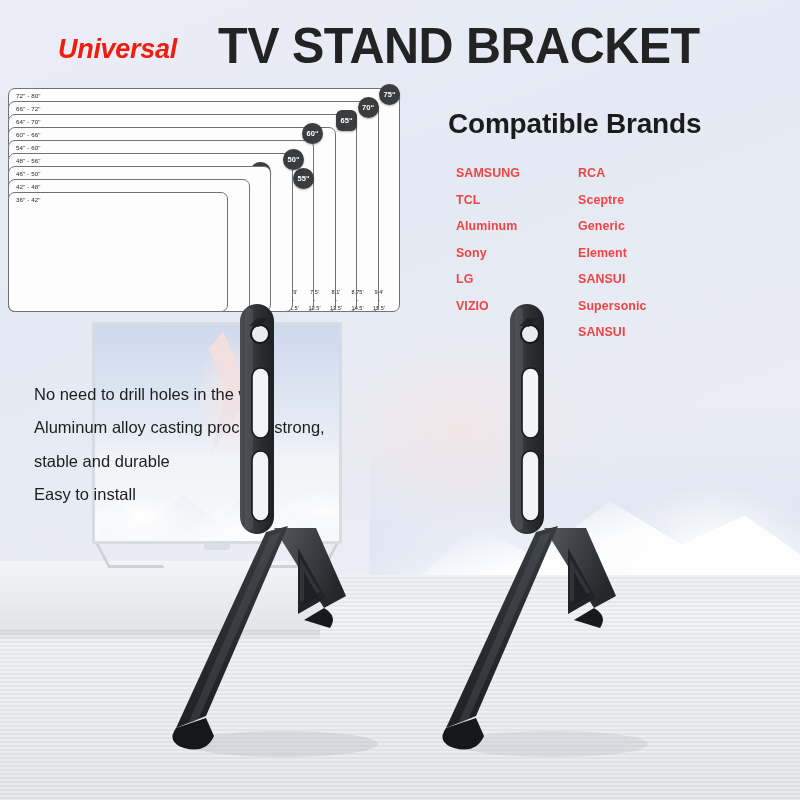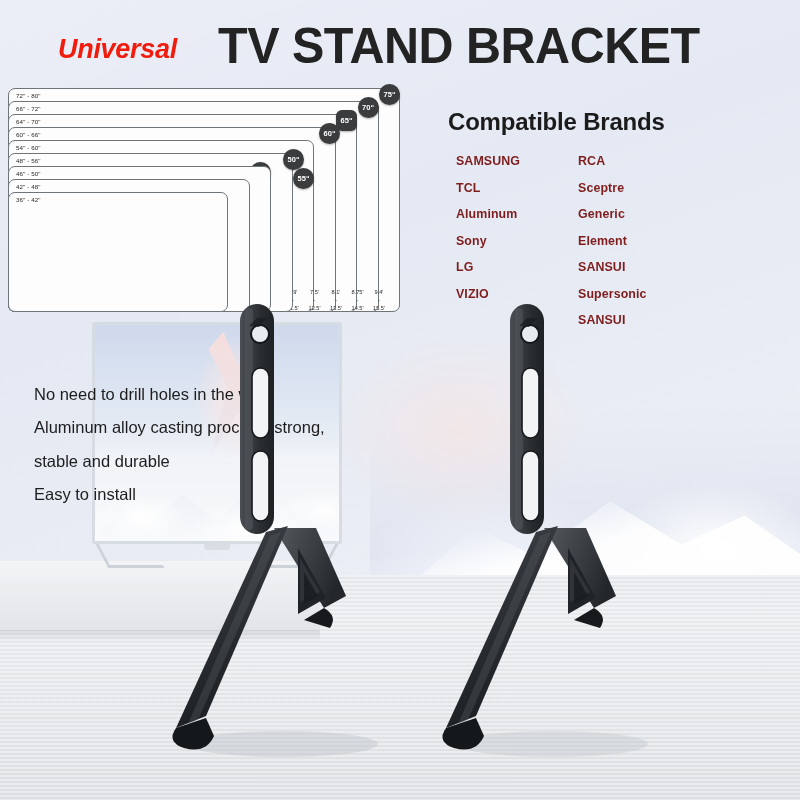--- a/index.html
+++ b/index.html
@@ -150,26 +150,26 @@
   .p32-dist{
     position:absolute; right:5px; bottom:22px;
     text-align:right; font-size:5.8px; line-height:1.5; color:#1e1e1e;
   }
   .arrow{ position:absolute; width:20px; height:20px; z-index:8; }
   .arrow svg{ width:100%; height:100%; }
 
   
   .brands { position:absolute; left:448px; top:108px; width:345px; }
   .brands-title{
-    font-size:24px; font-weight:bold; color:#1b1b1b; margin-bottom:18px;
+    font-size:28px; font-weight:bold; color:#1b1b1b; margin-bottom:26px;
     letter-spacing:-.2px;
   }
   .brands-cols{ display:flex; gap:58px; padding-left:8px; }
   .brand-col{ display:flex; flex-direction:column; gap:12.5px; }
-  .brand-item{ font-size:12.4px; font-weight:bold; color:#7f1d1d; letter-spacing:.1px; }
+  .brand-item{ font-size:12.4px; font-weight:bold; color:#ef4444; letter-spacing:.1px; }
 
   
   .features{ position:absolute; left:34px; top:378px; width:370px; z-index:9; }
   .feature-line{
     font-size:16.5px; color:#1d1d1d; line-height:2.02; white-space:nowrap;
   }
 
   
   .bracket{ position:absolute; z-index:10; }
   .bracket svg{ display:block; overflow:visible; }
@@ -232,21 +232,21 @@
         <div class="row-label">42" - 48"</div>
       </div>
       <div class="chart-rect" style="left: 0px; top: 104px; width: 220px; height: 120px; z-index: 9;">
         <div class="row-label">36" - 42"</div>
       </div>
     </div>
   <div id="chart-badges">
       <div class="size-badge" style="left: 371px; top: -4px;">75ʺ</div>
       <div class="size-badge" style="left: 349.5px; top: 9px;">70ʺ</div>
       <div class="size-badge" style="left: 328px; top: 22px; border-radius: 6px;">65ʺ</div>
-      <div class="size-badge" style="left: 311px; top: 35px;">60ʺ</div>
+      <div class="size-badge" style="left: 294px; top: 35px;">60ʺ</div>
       <div class="size-badge" style="left: 285px; top: 48px; margin-top: 32px;">55ʺ</div>
       <div class="size-badge" style="left: 275px; top: 61px;">50ʺ</div>
       <div class="size-badge" style="left: 242px; top: 74px;">46ʺ</div>
       <div class="size-badge" style="left: 220.5px; top: 87px;">42ʺ</div>
       <div class="size-badge" style="left: 199px; top: 100px;">37ʺ</div>
     </div>
   <div id="chart-dists">
       <div class="dist-col" style="left: 354px;">
         <div>9.4'</div>
         <div>-</div>

